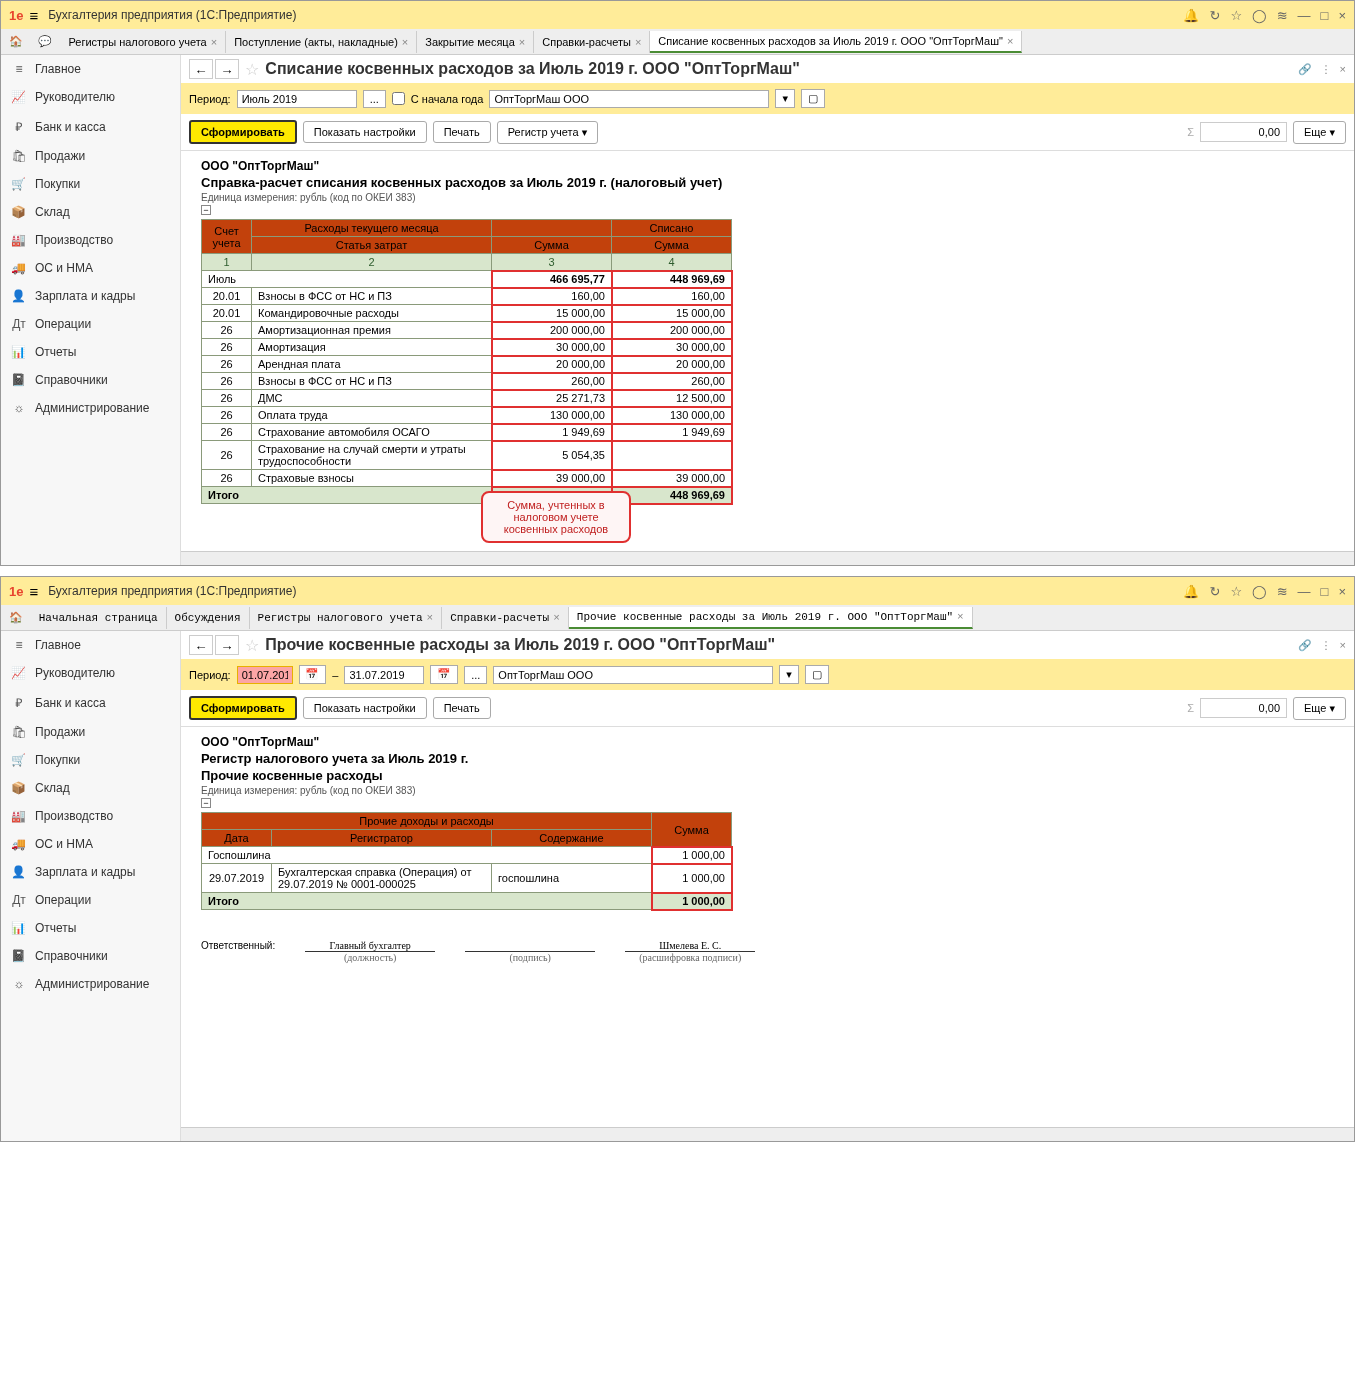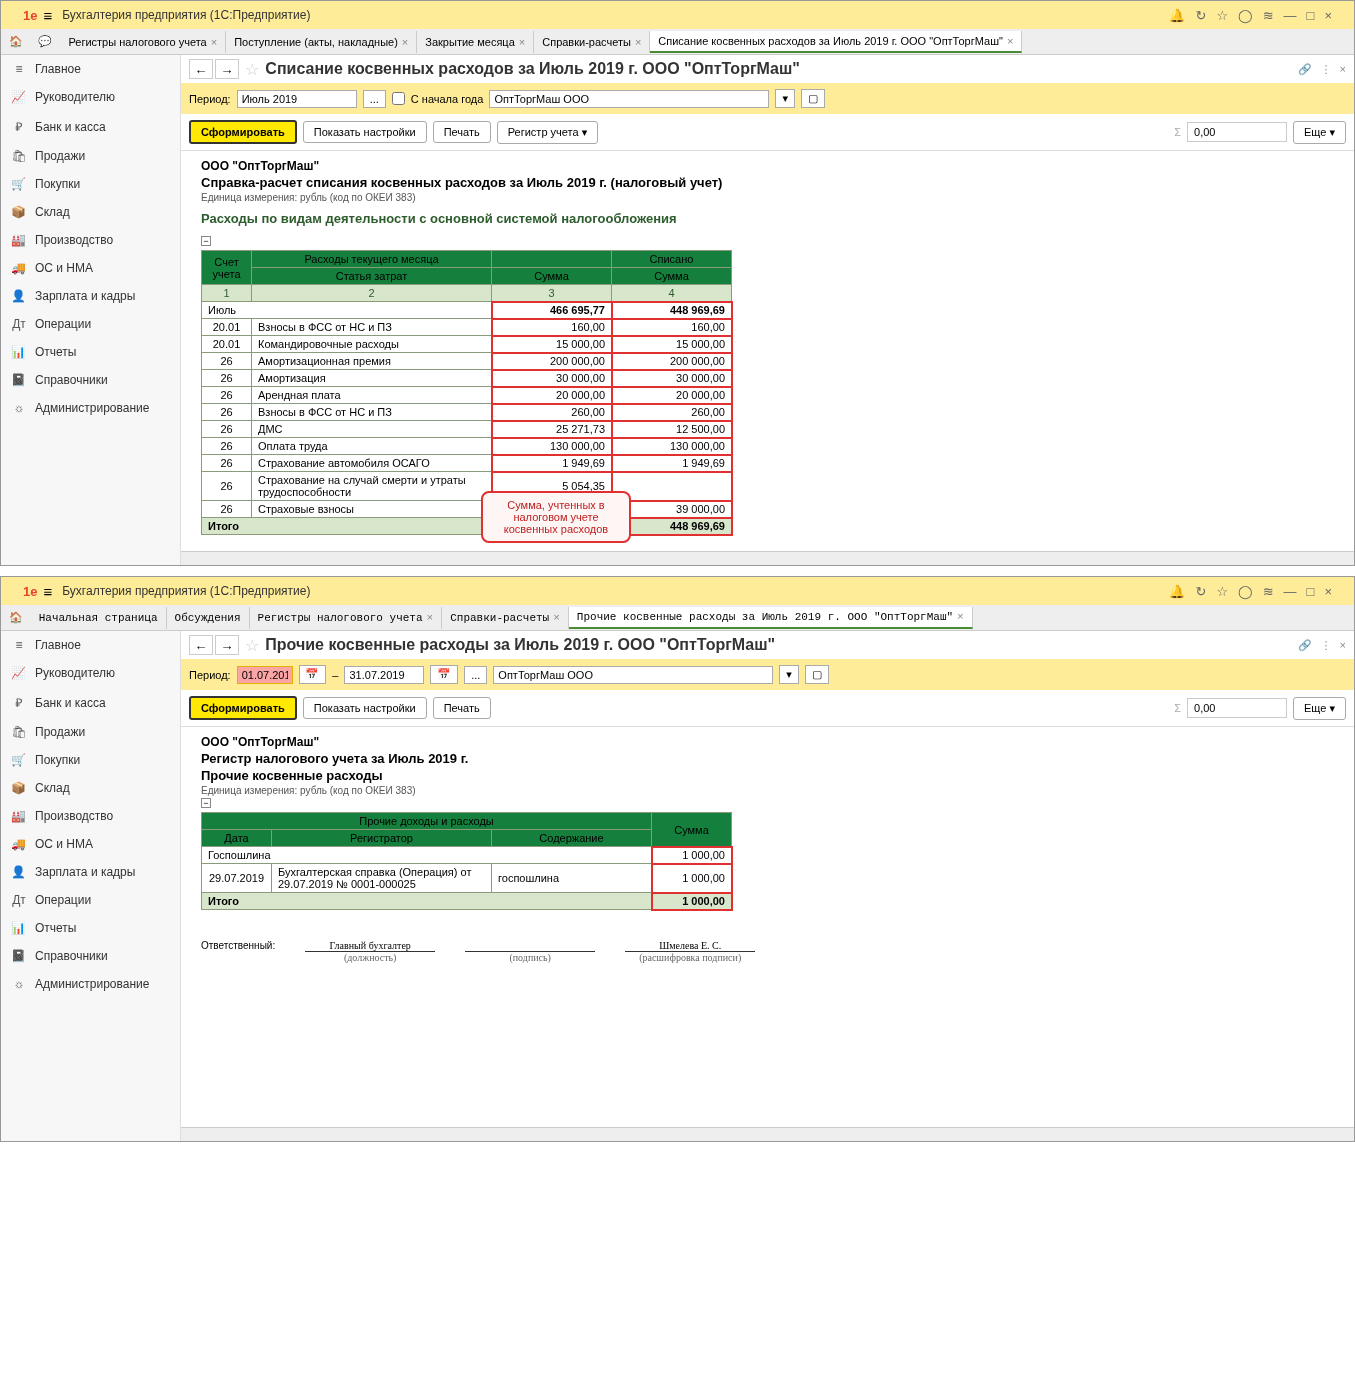--- a/index.html
+++ b/index.html
@@ -1,18 +1,18 @@
 <!DOCTYPE html>
 <html><head>
 <meta charset="utf-8">
 <style>
 * { box-sizing: border-box; margin: 0; padding: 0; }
 body { font-family: Arial, sans-serif; font-size: 11px; background: #fff; }
 .window { border: 1px solid #999; background: #fff; margin-bottom: 10px; }
-.titlebar { background: #ffec99; display: flex; align-items: center; height: 28px; padding: 0 22px; }
+.titlebar { background: #ffec99; display: flex; align-items: center; height: 28px; padding: 0 8px; }
 .titlebar .logo { color: #e8442e; font-weight: bold; font-size: 13px; margin-right: 6px; }
 .titlebar .menu-icon { margin-right: 10px; cursor: pointer; font-size: 15px; }
 .titlebar .title { flex: 1; color: #333; font-size: 12px; }
 .titlebar .right-icons { display: flex; gap: 10px; align-items: center; }
 .titlebar .right-icons span { cursor: pointer; color: #666; font-size: 13px; }
 .tabbar { display: flex; background: #eee; border-bottom: 1px solid #ccc; align-items: center; height: 26px; }
 .tabbar .home-icon { padding: 4px 8px; cursor: pointer; }
 .tab { padding: 4px 8px; border-right: 1px solid #ccc; cursor: pointer; display: flex; align-items: center; gap: 4px; font-size: 11px; }
 .tab.active { background: #fff; border-bottom: 2px solid #4a8c34; }
 .tab .close { color: #888; cursor: pointer; }
@@ -29,29 +29,29 @@
 .right-tools { margin-left: auto; display: flex; gap: 8px; align-items: center; }
 .right-tools span { cursor: pointer; color: #888; }
 .param-bar { background: #ffec99; padding: 6px 8px; display: flex; align-items: center; gap: 6px; }
 .param-bar label { font-size: 11px; }
 .param-bar input[type="text"] { border: 1px solid #aaa; padding: 2px 4px; font-size: 11px; }
 .param-bar .btn-small { border: 1px solid #aaa; background: #fff; padding: 2px 6px; cursor: pointer; font-size: 11px; }
 .action-bar { padding: 6px 8px; display: flex; align-items: center; gap: 6px; border-bottom: 1px solid #ddd; }
 .btn { border: 1px solid #aaa; background: #fff; padding: 4px 10px; cursor: pointer; font-size: 11px; border-radius: 3px; }
 .btn.primary { background: #ffe900; border: 2px solid #333; font-weight: bold; }
 .action-bar .spacer { flex: 1; }
-.action-bar .sum-box { border: 1px solid #ccc; padding: 3px 6px; width: 100px; text-align: left; }
+.action-bar .sum-box { border: 1px solid #ccc; padding: 3px 6px; width: 87px; text-align: right; }
 .report-area { padding: 8px 20px; overflow: auto; position: relative; }
 .org-name { font-weight: bold; font-size: 12px; }
 .report-title { font-weight: bold; font-size: 13px; margin: 2px 0; }
 .report-sub { font-size: 10px; color: #555; }
 .section-title { color: #2d5c2d; font-weight: bold; font-size: 13px; margin: 8px 0; }
 table.report { border-collapse: collapse; margin-top: 4px; }
 table.report th, table.report td { border: 1px solid #8a9a7a; padding: 2px 6px; font-size: 11px; }
-table.report th { background: #15803d; text-align: center; font-weight: normal; }
+table.report th { background: #c2410c; text-align: center; font-weight: normal; }
 table.report .num-row th { background: #d8e6cc; color: #2d5c2d; }
 table.report td.num { text-align: right; }
 table.report td.center { text-align: center; }
 table.report tr.total td { background: #d8e6cc; font-weight: bold; }
 .red-box { outline: 2px solid #e03030; outline-offset: -1px; }
 .sig-line { display: flex; gap: 30px; margin-top: 30px; font-size: 10px; }
 .sig-block { text-align: center; font-family: Liberation Serif, serif; }
 .sig-block .line { border-top: 1px solid #333; width: 130px; margin: 0 auto; }
 .sig-block .label { color: #666; }
 .callout { position: absolute; background: #fef5f5; border: 2px solid #e03030; border-radius: 8px; padding: 6px 10px; font-size: 11px; color: #c02020; text-align: center; }
@@ -189,21 +189,20 @@
         <button class="btn"><span>Регистр учета</span> ▾</button>
         <div class="spacer"></div>
         <span style="color:#aaa">Σ</span>
         <div class="sum-box">0,00</div>
         <button class="btn"><span>Еще</span> ▾</button>
       </div>
       <div class="report-area" style="height:400px">
         <div class="org-name">ООО "ОптТоргМаш"</div>
         <div class="report-title">Справка-расчет списания косвенных расходов за Июль 2019 г. (налоговый учет)</div>
         <div class="report-sub">Единица измерения:  рубль (код по ОКЕИ 383)</div>
-        <div class="section-title">Расходы по видам деятельности с основной системой налогообложения</div>
         <span class="tree-toggle">−</span>
         <table class="report">
           <tbody>
               <tr>
             <th rowspan="2" style="width:50px">Счет учета</th>
             <th style="width:240px">Расходы текущего месяца</th>
             <th style="width:120px"></th>
             <th style="width:120px">Списано</th>
           </tr>
           <tr>

